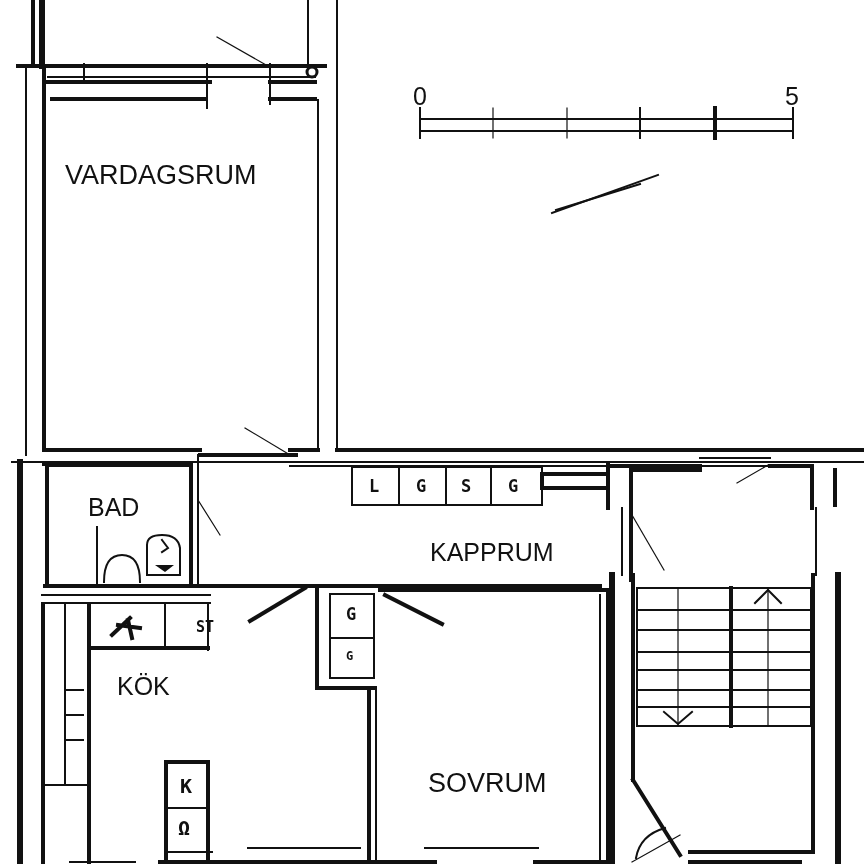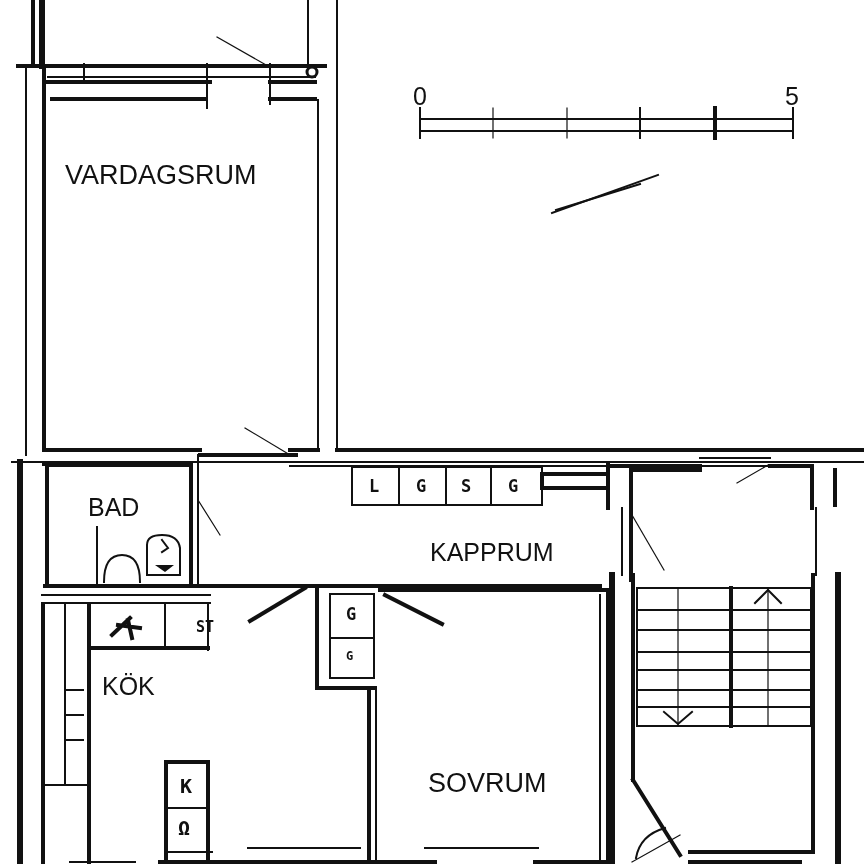--- a/index.html
+++ b/index.html
@@ -210,21 +210,21 @@
 
   <g>
     <line class="wall w-thin" x1="552" y1="213" x2="658" y2="175"></line>
     <line class="wall w-thin" x1="556" y1="210" x2="640" y2="184"></line>
   </g>
 </svg>
 
 <span class="label" style="left:65px; top:162px;">VARDAGSRUM</span>
 <span class="label" style="left:88px; top:495px; font-size:25px;">BAD</span>
 <span class="label" style="left:430px; top:540px; font-size:25px;">KAPPRUM</span>
-<span class="label" style="left:102px; top:674px; font-size:25px;">KÖK</span>
+<span class="label" style="left:117px; top:674px; font-size:25px;">KÖK</span>
 <span class="label" style="left:428px; top:770px; font-size:27px;">SOVRUM</span>
 
 <span class="small-glyph" style="left:369px; top:478px;">L</span>
 <span class="small-glyph" style="left:416px; top:478px;">G</span>
 <span class="small-glyph" style="left:461px; top:478px;">S</span>
 <span class="small-glyph" style="left:508px; top:478px;">G</span>
 <span class="small-glyph" style="left:346px; top:606px;">G</span>
 <span class="small-glyph" style="left:346px; top:650px; font-size:12px;">G</span>
 <span class="small-glyph" style="left:176px; top:620px; font-size:15px;margin-left:20px;">ST</span>
 <span class="small-glyph" style="left:180px; top:776px; font-size:20px;">K</span>

